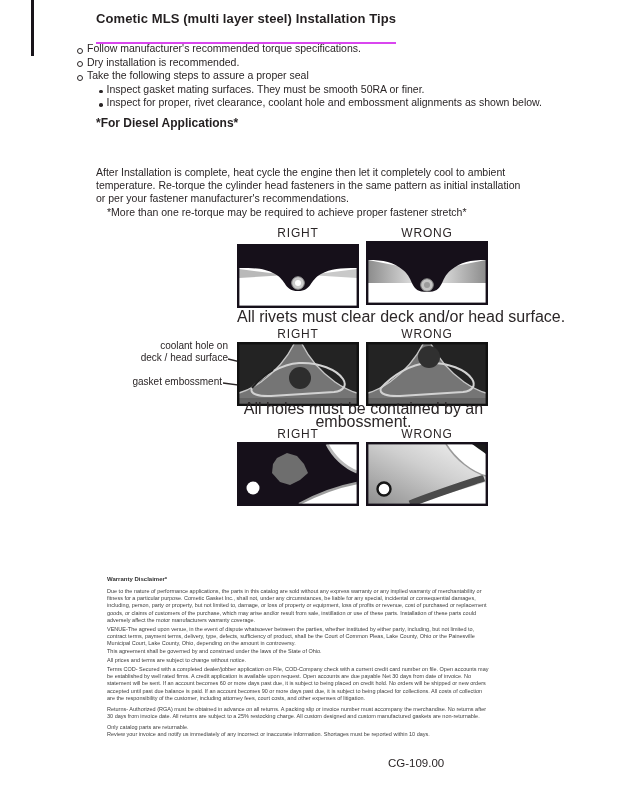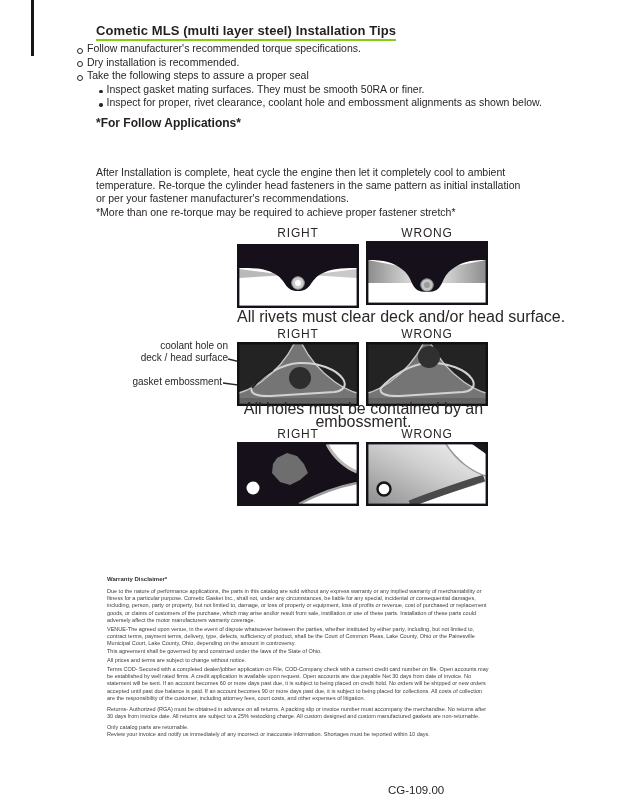--- a/index.html
+++ b/index.html
@@ -3,43 +3,43 @@
 <meta charset="utf-8">
 <style>
   html,body{margin:0;padding:0;background:#fff;}
   .page{position:relative;width:618px;height:800px;background:#ffffff;
         font-family:"Liberation Sans",sans-serif;color:#2b2627;overflow:hidden;}
   .abs{position:absolute;}
   .prewrap{white-space:pre-line;}
 
   .reg-bar{left:31px;top:0;width:3px;height:56px;background:#18141a;}
 
-  .title{left:96px;top:23px;font-size:13px;font-weight:bold;color:#231f20;
-         border-bottom:2px solid #84cc16;padding-bottom:1px;letter-spacing:.1px;}
+  .title{left:96px;top:11px;font-size:13px;font-weight:bold;color:#231f20;
+         border-bottom:2px solid #d946ef;padding-bottom:16px;letter-spacing:.1px;}
 
   .bullet-row{display:flex;align-items:center;font-size:10.5px;line-height:13.5px;color:#2b2627;}
   .o-marker{width:4px;height:4px;border:1.2px solid #2b2627;border-radius:50%;margin:4px 4px 0 0;flex:none;}
   .dot-marker{width:3.6px;height:3.6px;background:#2b2627;border-radius:50%;margin:4.6px 4px 0 0;flex:none;}
 
   .diesel-h{left:96px;top:116px;font-size:12px;font-weight:bold;color:#231f20;}
   .body-para{left:96px;font-size:10.5px;line-height:13px;color:#2b2627;width:460px;}
 
   .rw-label{font-size:12px;letter-spacing:.8px;color:#2b2627;text-align:center;width:122px;}
   .rw-label.wide{width:126px;}
   .diagram-box{width:122px;height:64px;}
   .diagram-box.wide{width:126px;}
   .diagram-box svg{display:block;width:100%;height:100%;}
   .caption{font-size:16px;line-height:12.5px;color:#2b2627;}
 
   .callout{font-size:10px;line-height:11.5px;color:#2b2627;text-align:right;}
 
   .disc-h{left:107px;top:576px;font-size:6px;font-weight:bold;color:#333;}
   .fine{left:107px;width:436px;font-size:5.5px;line-height:7.2px;color:#3d3d3d;}
 
-  .footer-code{left:388px;top:757px;font-size:11.5px;color:#2b2627;margin-top:27px;}
+  .footer-code{left:388px;top:757px;font-size:11.5px;color:#2b2627;}
 </style>
 </head>
 <body>
 
 <div class="page">
 
   <div class="abs reg-bar"></div>
 
   <div class="abs title">Cometic MLS (multi layer steel) Installation Tips</div>
 
@@ -59,25 +59,25 @@
     <div class="bullet-row" style="margin-left:22px;">
       <span class="dot-marker"></span>
       <span>Inspect gasket mating surfaces.  They must be smooth 50RA or finer.</span>
     </div>
     <div class="bullet-row" style="margin-left:22px;">
       <span class="dot-marker"></span>
       <span>Inspect for proper, rivet clearance, coolant hole and embossment alignments as shown below.</span>
     </div>
   </div>
 
-  <div class="abs diesel-h">*For Follow Applications*</div>
+  <div class="abs diesel-h">*For Diesel Applications*</div>
   <div class="abs body-para prewrap" style="top:166px;">After Installation is complete, heat cycle the engine then let it completely cool to ambient
 temperature. Re-torque the cylinder head fasteners in the same pattern as initial installation
 or per your fastener manufacturer's recommendations.</div>
-  <div class="abs body-para" style="top:206px;">*More than one re-torque may be required to achieve proper fastener stretch*</div>
+  <div class="abs body-para" style="top:206px;margin-left:11px;">*More than one re-torque may be required to achieve proper fastener stretch*</div>
 
   <div class="abs rw-label" style="left:237px;top:226px;">RIGHT</div>
   <div class="abs rw-label wide" style="left:364px;top:226px;">WRONG</div>
 
   <div class="abs diagram-box" style="left:237px;top:244px;">
     <svg viewBox="0 0 122 64">
       <rect x="1" y="1" width="120" height="62" fill="#ffffff"></rect>
       <polygon points="2,25 50,31 2,34" fill="#b9b9b9"></polygon>
       <polygon points="120,25 72,31 120,34" fill="#c9c9c9"></polygon>
       <path d="M2,2 H120 V24 C103,24 94,24.5 84,30 C72,36.5 75,47 61,47 C47,47 50,36.5 38,30 C28,24.5 19,24 2,24 Z" fill="#16101a"></path>

